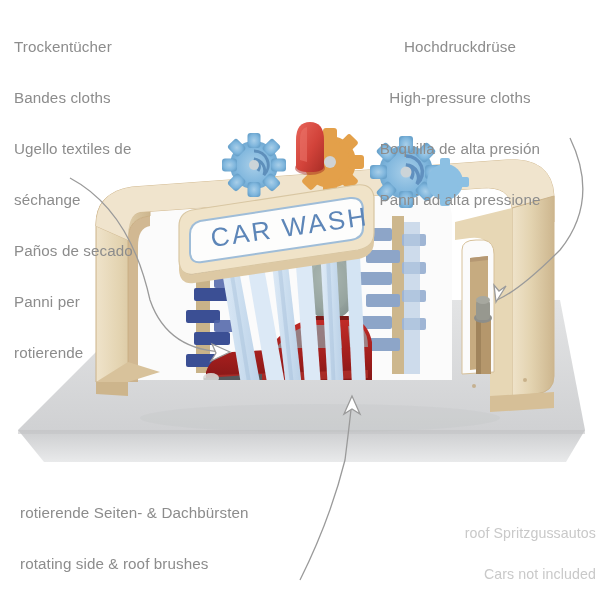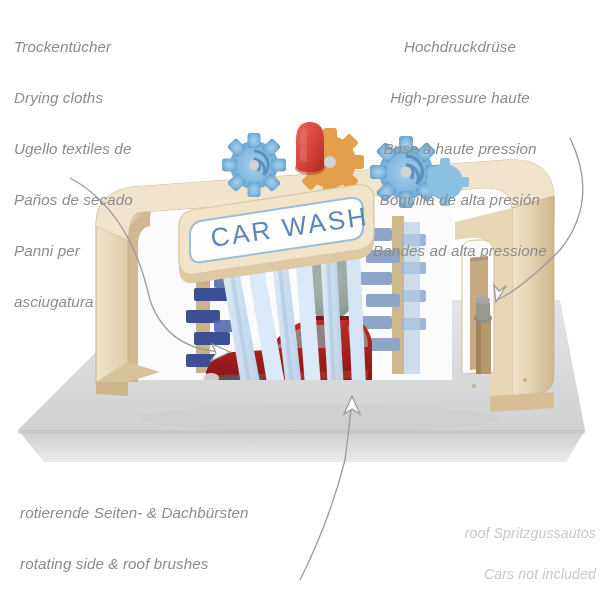--- a/index.html
+++ b/index.html
@@ -17,21 +17,20 @@
   }
 
   
   .caption {
     position: absolute;
     color: #8c8c8c;
     font-size: 15.2px;
     line-height: 25.5px;
     letter-spacing: 0.1px;
     white-space: pre-line;
-    font-style: italic;
   }
   .caption .line { display: block; }
 
   #cap-topleft   { left: 14px;  top: 8px;   width: 210px; text-align: left; }
   #cap-topright  { right: 18px; top: 8px;   width: 260px; text-align: center; }
   #cap-bottomleft{ left: 20px;  top: 474px; width: 330px; text-align: left; }
   #cap-bottomright{ right: 12px; top: 503px; width: 230px; text-align: right;
                     color: #c9c9c9; font-size: 14.2px; line-height: 20.4px; }
 
   
@@ -338,33 +337,33 @@
 
     <g fill="#ffffff" stroke="#9a9a9a" stroke-width="1.3">
       <polygon points="230,352 212,344 216,353 211,361"></polygon>
       <polygon points="496,302 506,286 499,291 494,285"></polygon>
       <polygon points="352,396 344,414 352,409 360,414"></polygon>
     </g>
   </svg>
 
   <div class="caption" id="cap-topleft">
     <span class="line">Trockentücher</span>
-    <span class="line">Drying cloths</span>
+    <span class="line">Bandes cloths</span>
     <span class="line">Ugello textiles de</span>
+    <span class="line">séchange</span>
     <span class="line">Paños de secado</span>
     <span class="line">Panni per</span>
-    <span class="line">asciugatura</span>
+    <span class="line">rotierende</span>
   </div>
 
   <div class="caption" id="cap-topright">
     <span class="line">Hochdruckdrüse</span>
-    <span class="line">High-pressure haute</span>
-    <span class="line">Buse à haute pression</span>
+    <span class="line">High-pressure cloths</span>
     <span class="line">Boquilla de alta presión</span>
-    <span class="line">Bandes ad alta pressione</span>
+    <span class="line">Panni ad alta pressione</span>
   </div>
 
   <div class="caption" id="cap-bottomleft">
     <span class="line">rotierende Seiten- &amp; Dachbürsten</span>
     <span class="line">rotating side &amp; roof brushes</span>
     <span class="line">brosses latérales et de toit rotatives</span>
     
     
   </div>
 

